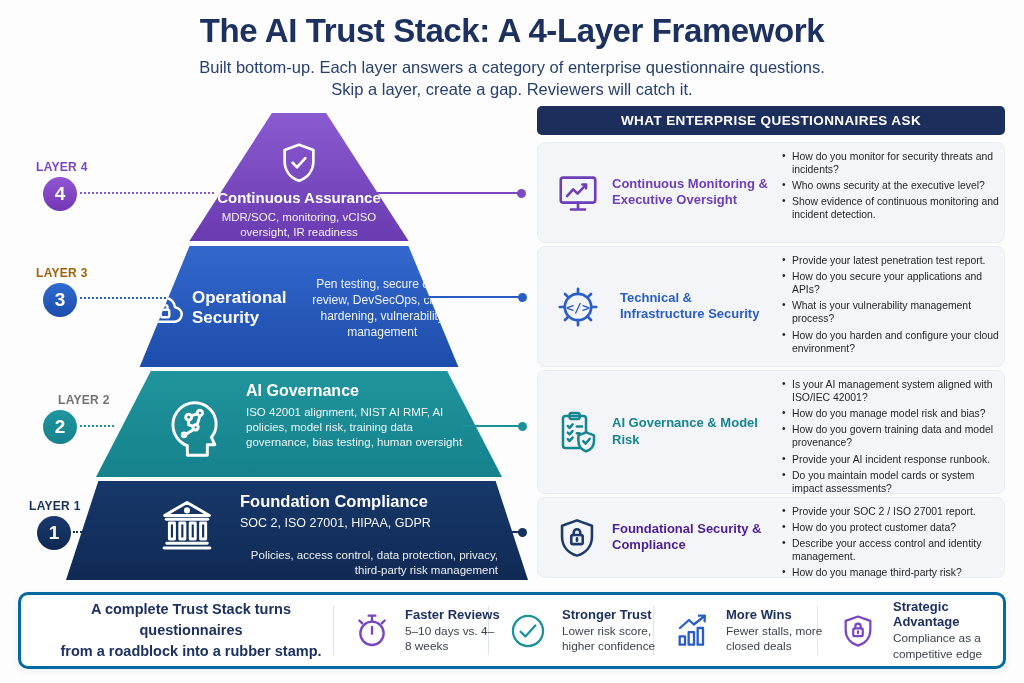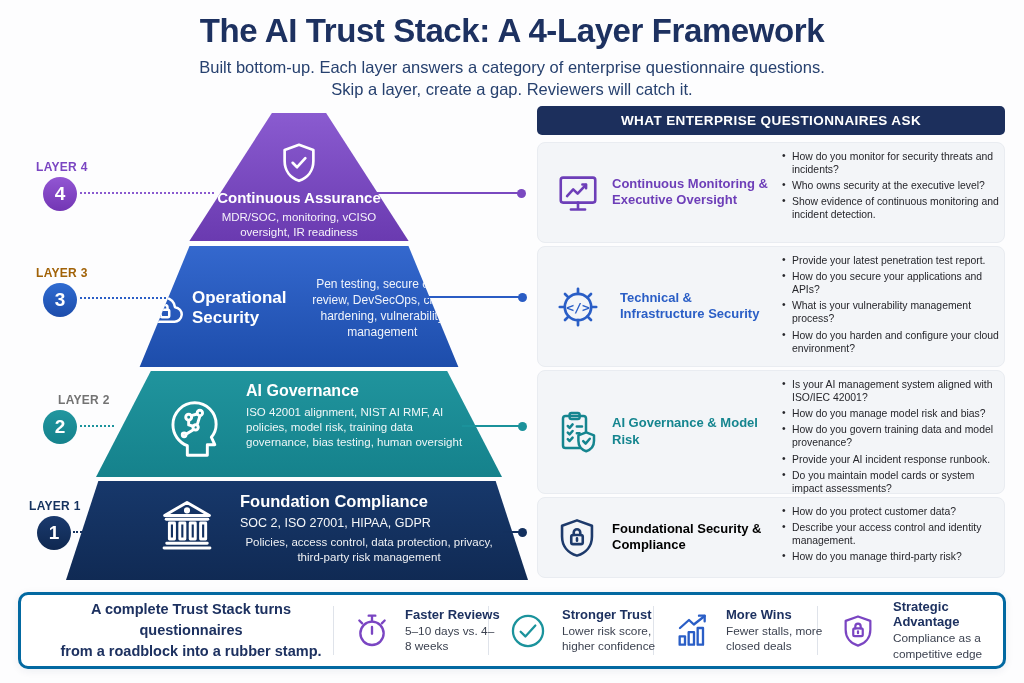--- a/index.html
+++ b/index.html
@@ -38,21 +38,21 @@
   .pyr3 .pyr-sub { width:230px; margin-top:5px; font-size:12px; }
   .pyr4 .big-icon { margin-top:26px; } .pyr3 .big-icon { margin-top:8px; }
   .row-layer { position:absolute; display:flex; align-items:flex-start; }
   .pyr2 .row-layer { left:66px; top:11px; }
   .pyr1 .row-layer { left:88px; top:11px; }
   .side-text { margin-left:20px; text-align:left; }
   .pyr2 .side-text .pyr-title { font-size:16px; }
   .pyr1 .side-text .pyr-title { font-size:16.5px; }
   .pyr2 .side-text .pyr-sub { text-align:left; width:232px; margin-top:5px; }
   .pyr1 .sub-strong { font-size:12.5px; font-weight:500; margin-top:5px; color:rgba(255,255,255,.96); }
-  .pyr1 .pyr-sub { text-align:center; width:258px; margin-top:5px; }
+  .pyr1 .pyr-sub { text-align:right; width:258px; margin-top:18px; }
 
   
   .lay-label { position:absolute; font-size:12px; font-weight:700; letter-spacing:.3px; }
   .lay-circle { position:absolute; width:34px; height:34px; border-radius:50%;
                 display:flex; align-items:center; justify-content:center;
                 color:#fff; font-size:19px; font-weight:700; }
   .dotline { position:absolute; border-top:2px dotted; }
 
   
   .conn { position:absolute; height:2px; }
@@ -65,21 +65,21 @@
                   font-weight:700; letter-spacing:.4px; text-align:center; line-height:29px; }
   .qrow { position:absolute; left:537px; width:468px; background:#f3f5f8;
           border:1px solid #e9ecf1; border-radius:8px; }
   .qrow-icon { position:absolute; left:16px; top:50%; transform:translateY(-50%); }
   .qrow-title { position:absolute; left:74px; top:50%; transform:translateY(-50%);
                 width:158px; font-size:13px; font-weight:700; line-height:1.3; }
   .qrow ul { position:absolute; left:243px; top:7px; width:218px; list-style:none; }
   .qrow li { position:relative; padding-left:11px; font-size:10.4px; line-height:1.26;
              color:#26262b; margin-bottom:3px; }
   .qrow li::before { content:"•"; position:absolute; left:1px; top:-1px; color:#26262b; }
-  .r1t { color:#6d3eb8; } .r2t { color:#2a5ec6;margin-left:8px; } .r3t { color:#15858f; } .r4t { color:#000000; }
+  .r1t { color:#6d3eb8; } .r2t { color:#2a5ec6;margin-left:8px; } .r3t { color:#15858f; } .r4t { color:#4c1d95; }
 
   
   .footer { position:absolute; left:18px; top:592px; width:988px; height:77px; background:#fff;
             border:3px solid #0369a1; border-radius:10px;
             box-shadow:0 2px 8px rgba(20,40,80,.07); }
   .statement { position:absolute; left:24px; top:0; height:100%; width:292px;
                display:flex; flex-direction:column; justify-content:center;
                text-align:center; font-size:14.5px; font-weight:700; color:#1d3160; line-height:1.45; }
   .vdiv { position:absolute; top:11px; bottom:11px; width:1px; background:#dfe3ea; }
   .benefit { position:absolute; top:0; height:100%; display:flex; align-items:center; gap:13px; }
@@ -244,20 +244,21 @@
   <div class="qrow" style="top:497px;height:81px;">
     <span class="qrow-icon">
       <svg width="46" height="48" viewBox="0 0 24 24" fill="none" stroke="#1d3a6b" stroke-width="1.35" stroke-linecap="round" stroke-linejoin="round">
         <path d="M12 2.8 L19.8 5.6 V11.2 c0 5-3.1 8.6-7.8 10-4.7-1.4-7.8-5-7.8-10 V5.6 Z"></path>
         <rect x="9" y="10.4" width="6" height="4.8" rx="0.9"></rect>
         <path d="M10.3 10.4 V9.1 a1.7 1.7 0 0 1 3.4 0 v1.3 M12 12.2 v1.2"></path>
       </svg>
     </span>
     <div class="qrow-title r4t">Foundational Security &amp; Compliance</div>
     <ul>
+      <li>Provide your SOC 2 / ISO 27001 report.</li>
       <li>How do you protect customer data?</li>
       <li>Describe your access control and identity management.</li>
       <li>How do you manage third-party risk?</li>
     </ul>
   </div>
 
   <div class="footer">
     <div class="statement">
       <span>A complete Trust Stack turns questionnaires</span>
       <span>from a roadblock into a rubber stamp.</span>

